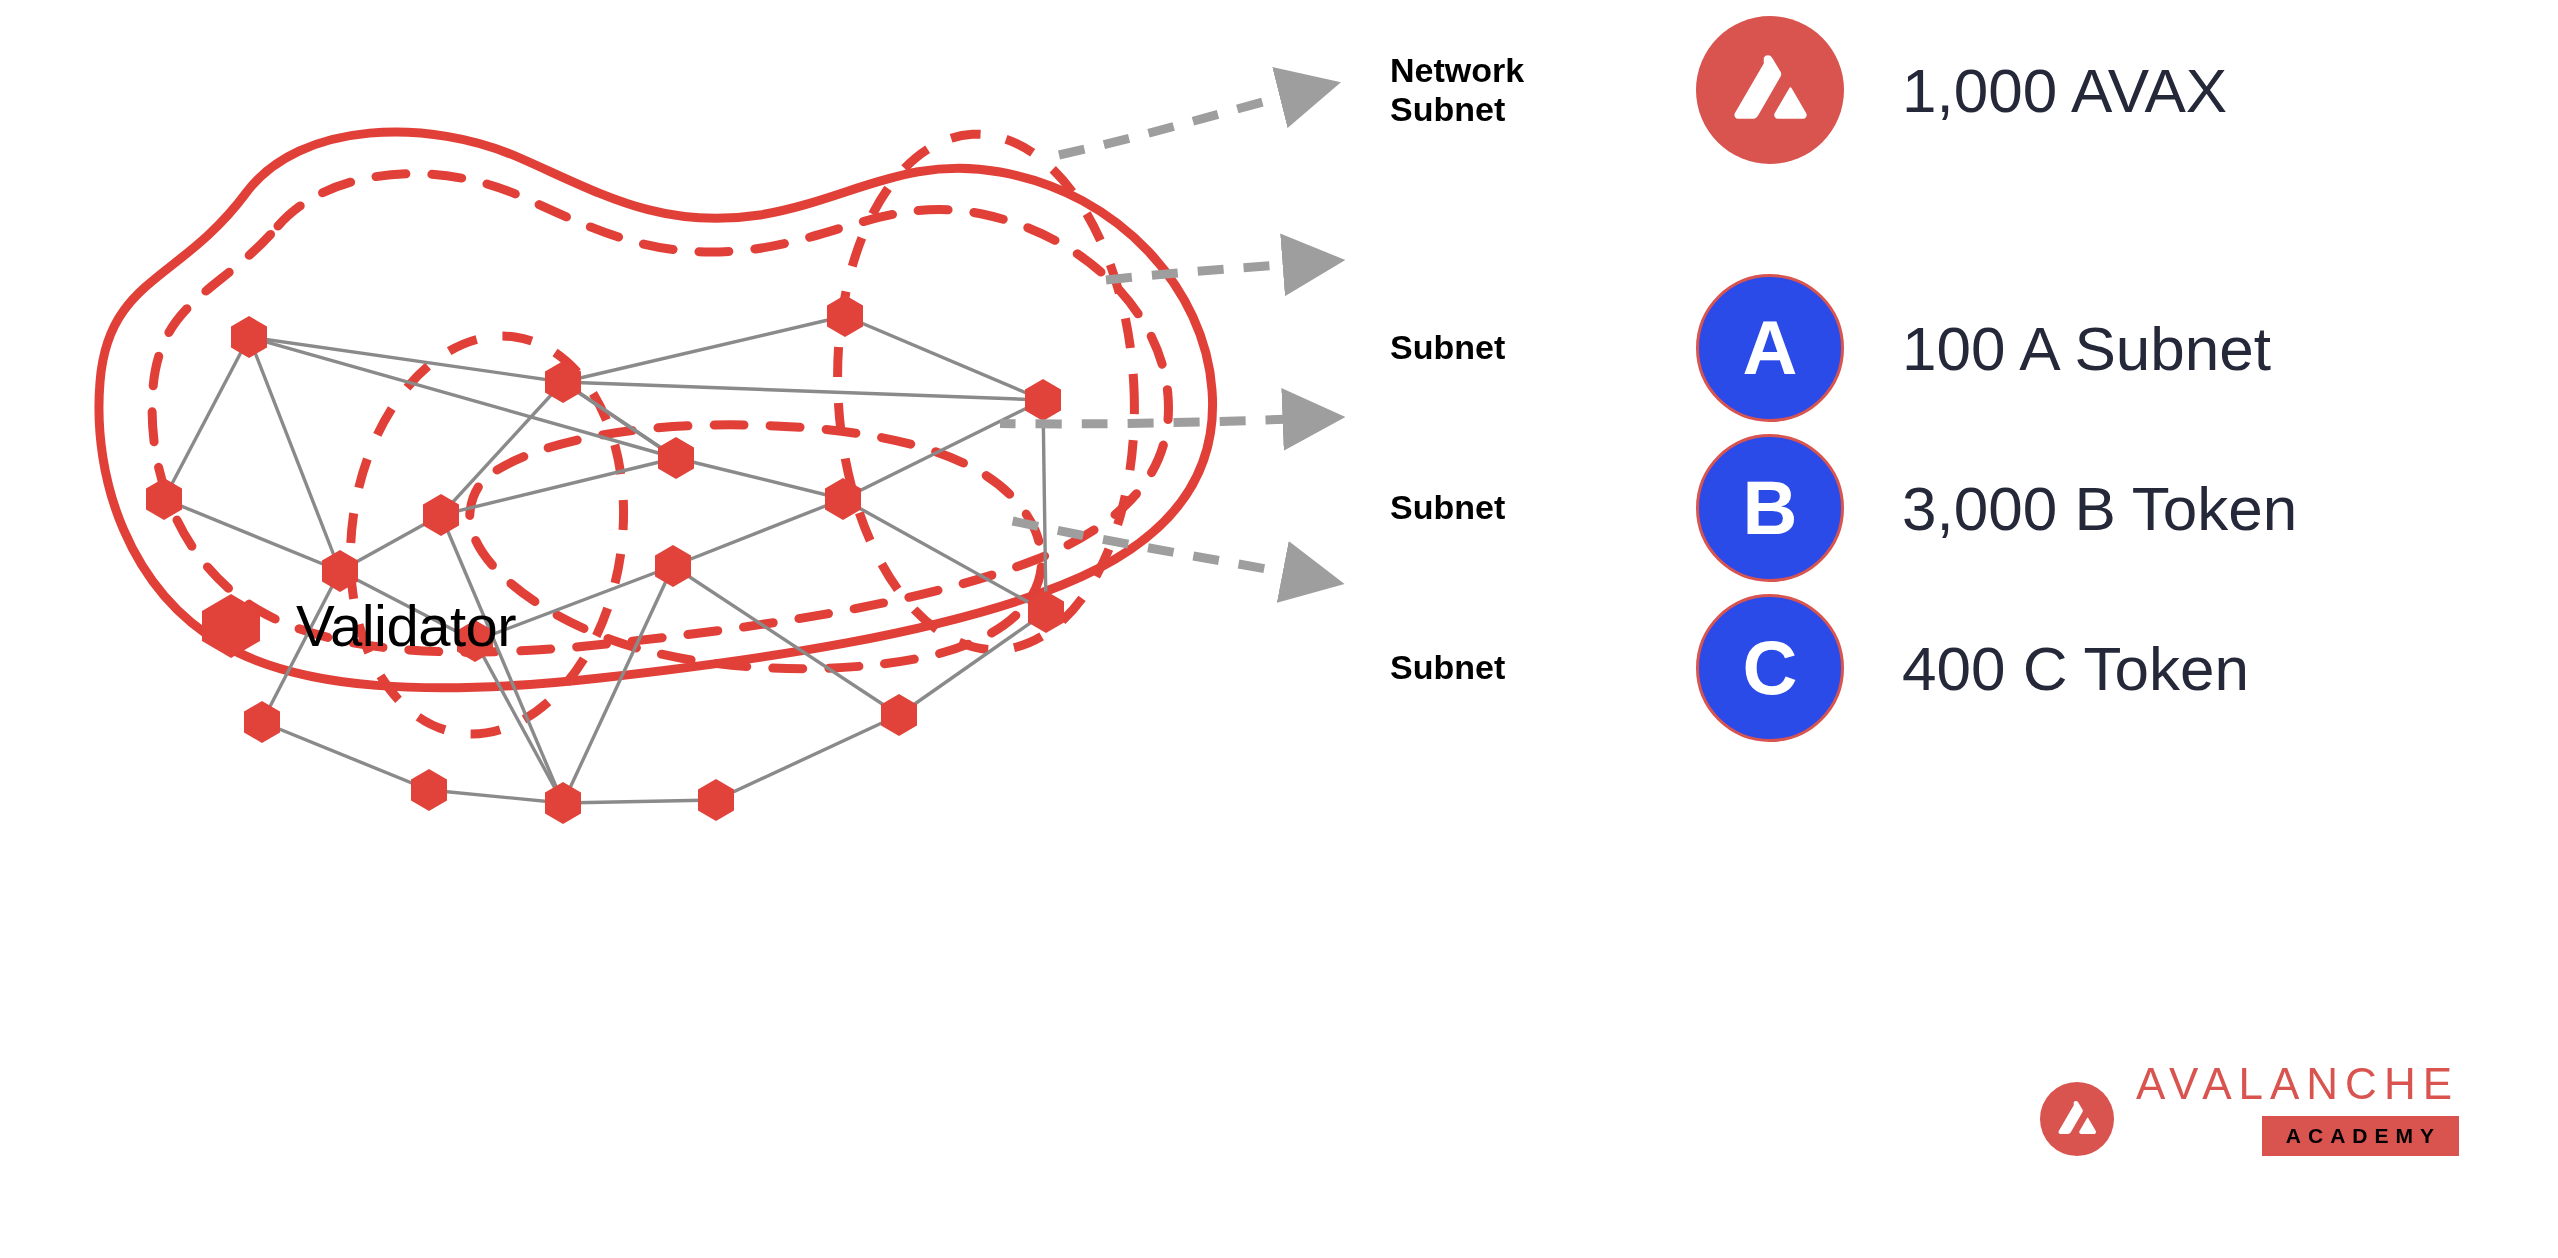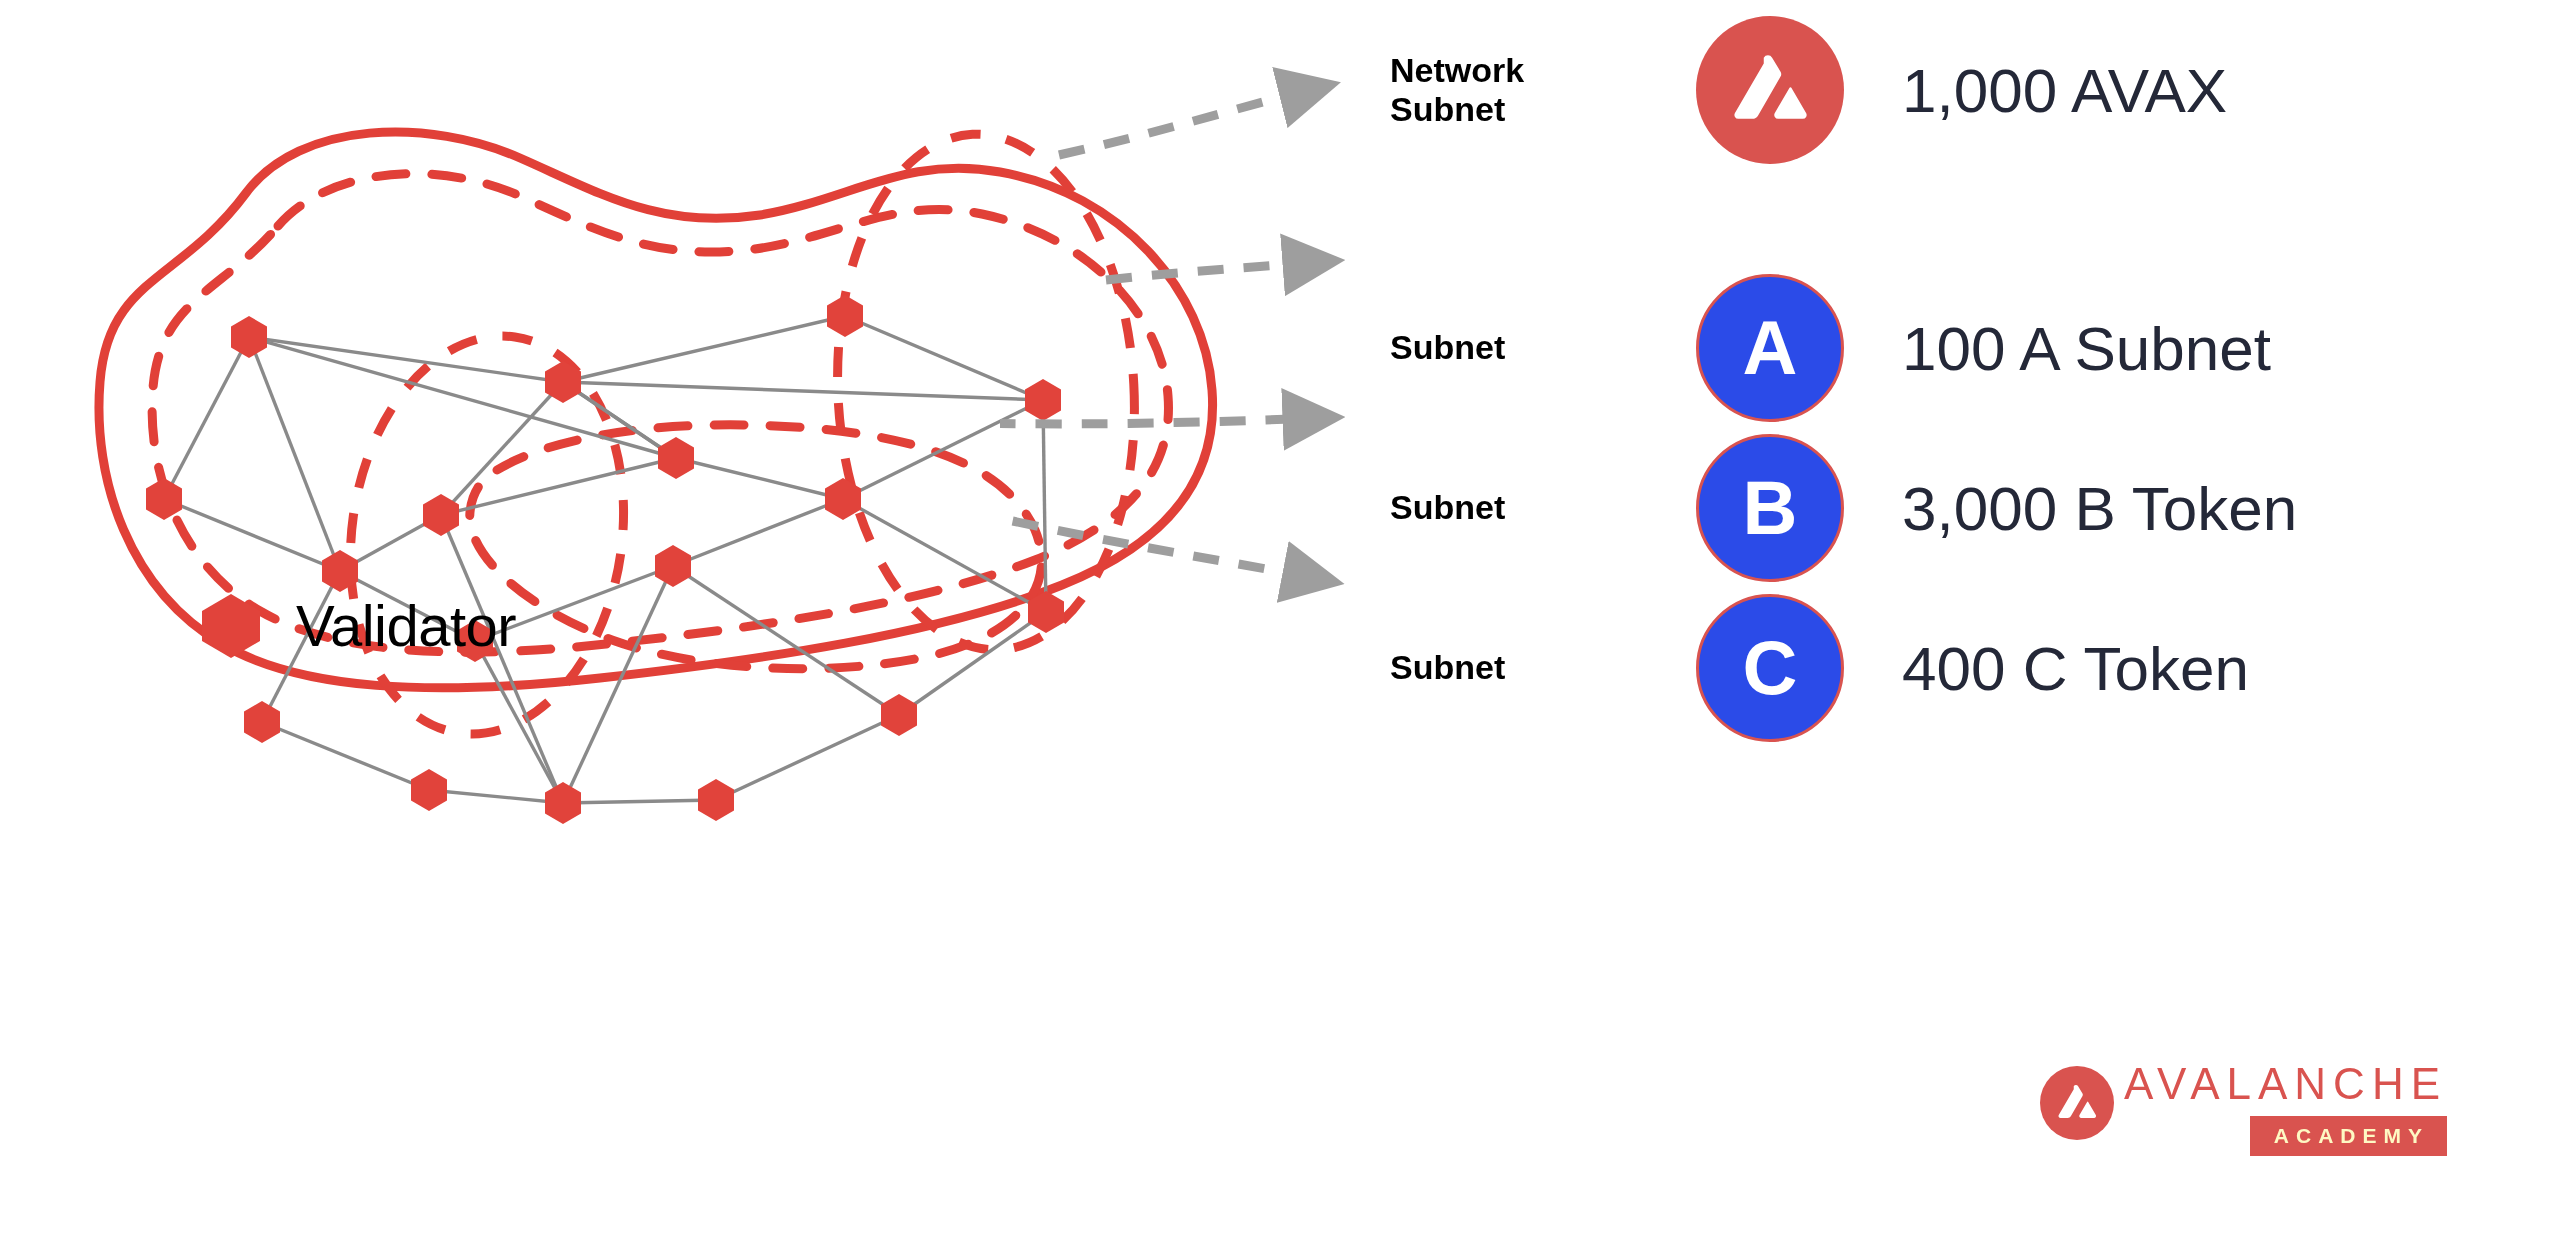--- a/index.html
+++ b/index.html
@@ -47,33 +47,33 @@
   .badge.subnet { background:#2B4BE8; border:3px solid #D9534F; }
   .amount {
     flex:1 1 auto; font-size:62px; color:#242838; letter-spacing:0px;
     white-space:nowrap; padding-left:22px;
   }
   .avax-glyph { width:96px; height:96px; display:block; }
 
   
   #academy-logo {
     position:absolute; left:2040px; top:1062px;
-    display:flex; align-items:flex-start; gap:10px;
+    display:flex; align-items:flex-end; gap:22px;
   }
   #academy-mark { width:74px; height:74px; border-radius:50%; background:#D9534F;
                   display:flex; align-items:center; justify-content:center; flex:0 0 74px; margin-top:4px;}
   #academy-words { display:flex; flex-direction:column; align-items:center; gap:10px; }
   #academy-name {
     font-size:44px; color:#D9534F; letter-spacing:7px; line-height:1; font-weight:400;
   }
   #academy-sub-wrap {
     background:#D9534F; padding:9px 18px 10px 24px; align-self:flex-end;
   }
   #academy-sub {
-    font-size:21px; color:#fef9c3; letter-spacing:7px; line-height:1; font-weight:bold;
+    font-size:21px; color:#000000; letter-spacing:7px; line-height:1; font-weight:bold;
   }
 </style>
 </head>
 <body>
 
 <div id="stage">
 
   <div id="diagram-panel">
 
     <svg id="network-svg" viewBox="0 0 1340 1000">

